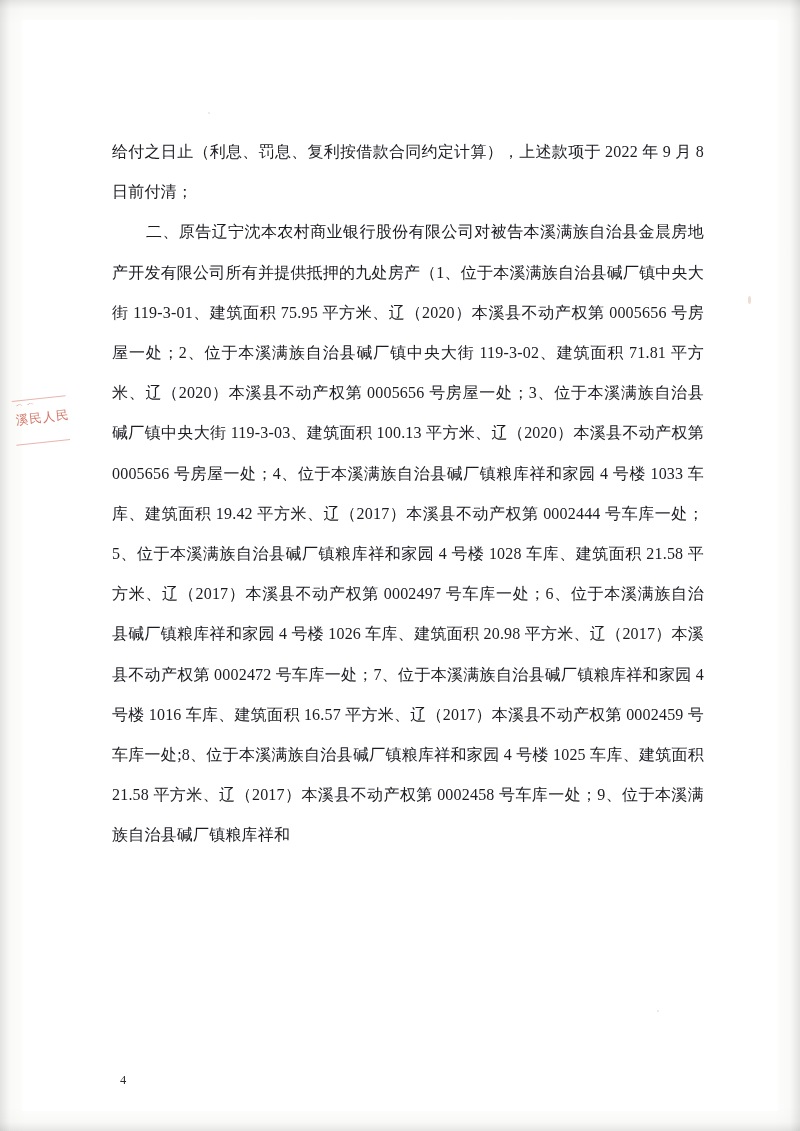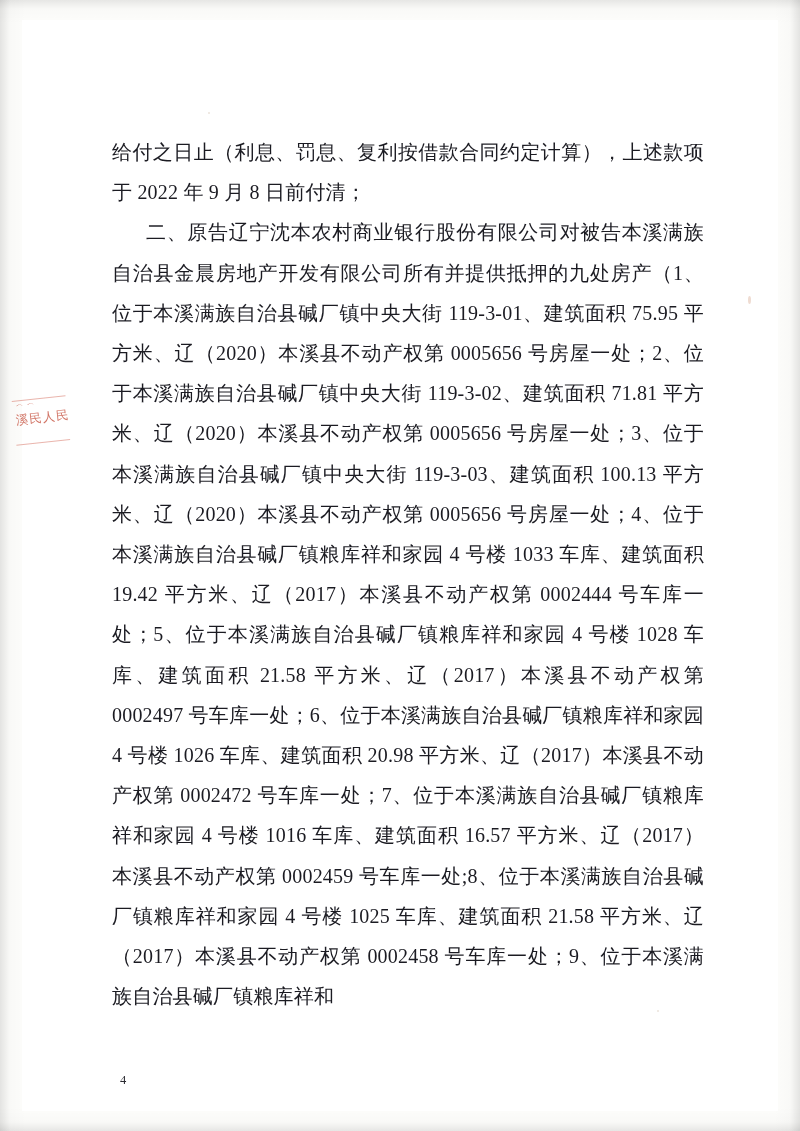--- a/index.html
+++ b/index.html
@@ -40,21 +40,21 @@
     bottom: 20px;
     background: #ffffff;
   }
   .doc-body {
     position: absolute;
     left: 112px;
     top: 132px;
     width: 592px;
   }
   .para {
-    font-size: 20px;
+    font-size: 16px;
     line-height: 40.2px;
     color: #1b1b22;
     letter-spacing: 0.2px;
     text-align: justify;
     text-justify: inter-ideograph;
     margin: 0;
     white-space: pre-wrap;
   }
   .para.indent {
     text-indent: 34px;

